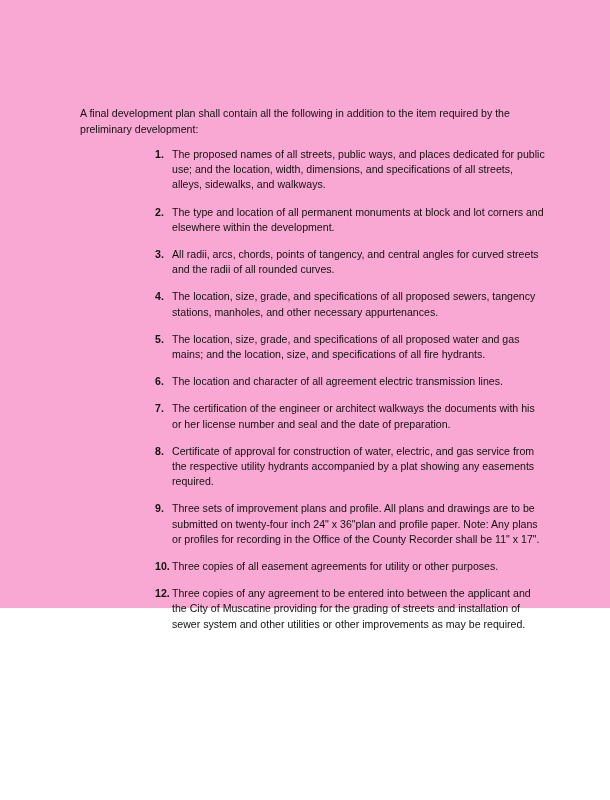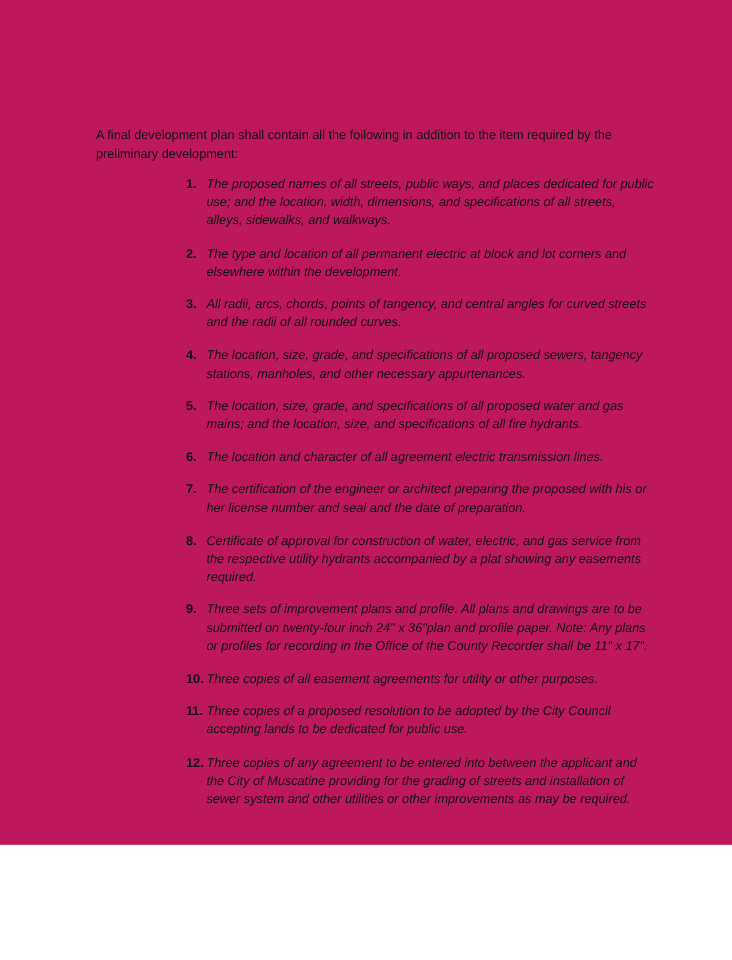--- a/index.html
+++ b/index.html
@@ -1,74 +1,70 @@
 <!DOCTYPE html>
 <html><head>
 <meta charset="utf-8">
 <style>
   html, body { margin:0; padding:0; background:#ffffff; }
   body { width:610px; height:800px; position:relative; overflow:hidden;
          font-family:"Liberation Sans", sans-serif; color:#111; }
-  .page { position:absolute; left:0; top:0; width:610px; height:704px; background:#be185d; }
+  .page { position:absolute; left:0; top:0; width:610px; height:608px; background:#f9a8d4; }
   .intro { position:absolute; left:80px; top:105px; width:460px;
            font-size:10.6px; line-height:16px; margin:0; }
   .list { position:absolute; left:155px; top:147px; width:390px; margin:0; padding:0; list-style:none; }
   .item { position:relative; font-size:10.6px; line-height:15.2px; margin:0; }
   .num { position:absolute; left:0; top:0; font-weight:bold; }
-  .txt { display:block; margin-left:17px;font-style:italic; }
+  .txt { display:block; margin-left:17px; }
 </style>
 </head>
 <body>
 
 <div class="page">
   <p class="intro">A final development plan shall contain all the following in addition to the item required by the preliminary development:</p>
 
   <ol class="list">
     <li class="item" style="margin-bottom:12px;">
       <span class="num">1.</span>
       <span class="txt">The proposed names of all streets, public ways, and places dedicated for public use; and the location, width, dimensions, and specifications of all streets, alleys, sidewalks, and walkways.</span>
     </li>
     <li class="item" style="margin-bottom:12px;">
       <span class="num">2.</span>
-      <span class="txt">The type and location of all permanent electric at block and lot corners and elsewhere within the development.</span>
+      <span class="txt">The type and location of all permanent monuments at block and lot corners and elsewhere within the development.</span>
     </li>
     <li class="item" style="margin-bottom:12px;">
       <span class="num">3.</span>
       <span class="txt">All radii, arcs, chords, points of tangency, and central angles for curved streets and the radii of all rounded curves.</span>
     </li>
     <li class="item" style="margin-bottom:12px;">
       <span class="num">4.</span>
       <span class="txt">The location, size, grade, and specifications of all proposed sewers, tangency stations, manholes, and other necessary appurtenances.</span>
     </li>
     <li class="item" style="margin-bottom:12px;">
       <span class="num">5.</span>
       <span class="txt">The location, size, grade, and specifications of all proposed water and gas mains; and the location, size, and specifications of all fire hydrants.</span>
     </li>
     <li class="item" style="margin-bottom:12px;">
       <span class="num">6.</span>
       <span class="txt">The location and character of all agreement electric transmission lines.</span>
     </li>
     <li class="item" style="margin-bottom:12px;">
       <span class="num">7.</span>
-      <span class="txt">The certification of the engineer or architect preparing the proposed with his or her license number and seal and the date of preparation.</span>
+      <span class="txt">The certification of the engineer or architect walkways the documents with his or her license number and seal and the date of preparation.</span>
     </li>
     <li class="item" style="margin-bottom:12px;">
       <span class="num">8.</span>
       <span class="txt">Certificate of approval for construction of water, electric, and gas service from the respective utility hydrants accompanied by a plat showing any easements required.</span>
     </li>
     <li class="item" style="margin-bottom:12px;">
       <span class="num">9.</span>
       <span class="txt">Three sets of improvement plans and profile. All plans and drawings are to be submitted on twenty-four inch 24" x 36"plan and profile paper. Note: Any plans or profiles for recording in the Office of the County Recorder shall be 11" x 17".</span>
     </li>
     <li class="item" style="margin-bottom:12px;">
       <span class="num">10.</span>
       <span class="txt">Three copies of all easement agreements for utility or other purposes.</span>
     </li>
-    <li class="item" style="margin-bottom:12px;">
-      <span class="num">11.</span>
-      <span class="txt">Three copies of a proposed resolution to be adopted by the City Council accepting lands to be dedicated for public use.</span>
-    </li>
     <li class="item">
       <span class="num">12.</span>
       <span class="txt">Three copies of any agreement to be entered into between the applicant and the City of Muscatine providing for the grading of streets and installation of sewer system and other utilities or other improvements as may be required.</span>
     </li>
   </ol>
 </div>
 
 </body></html>

